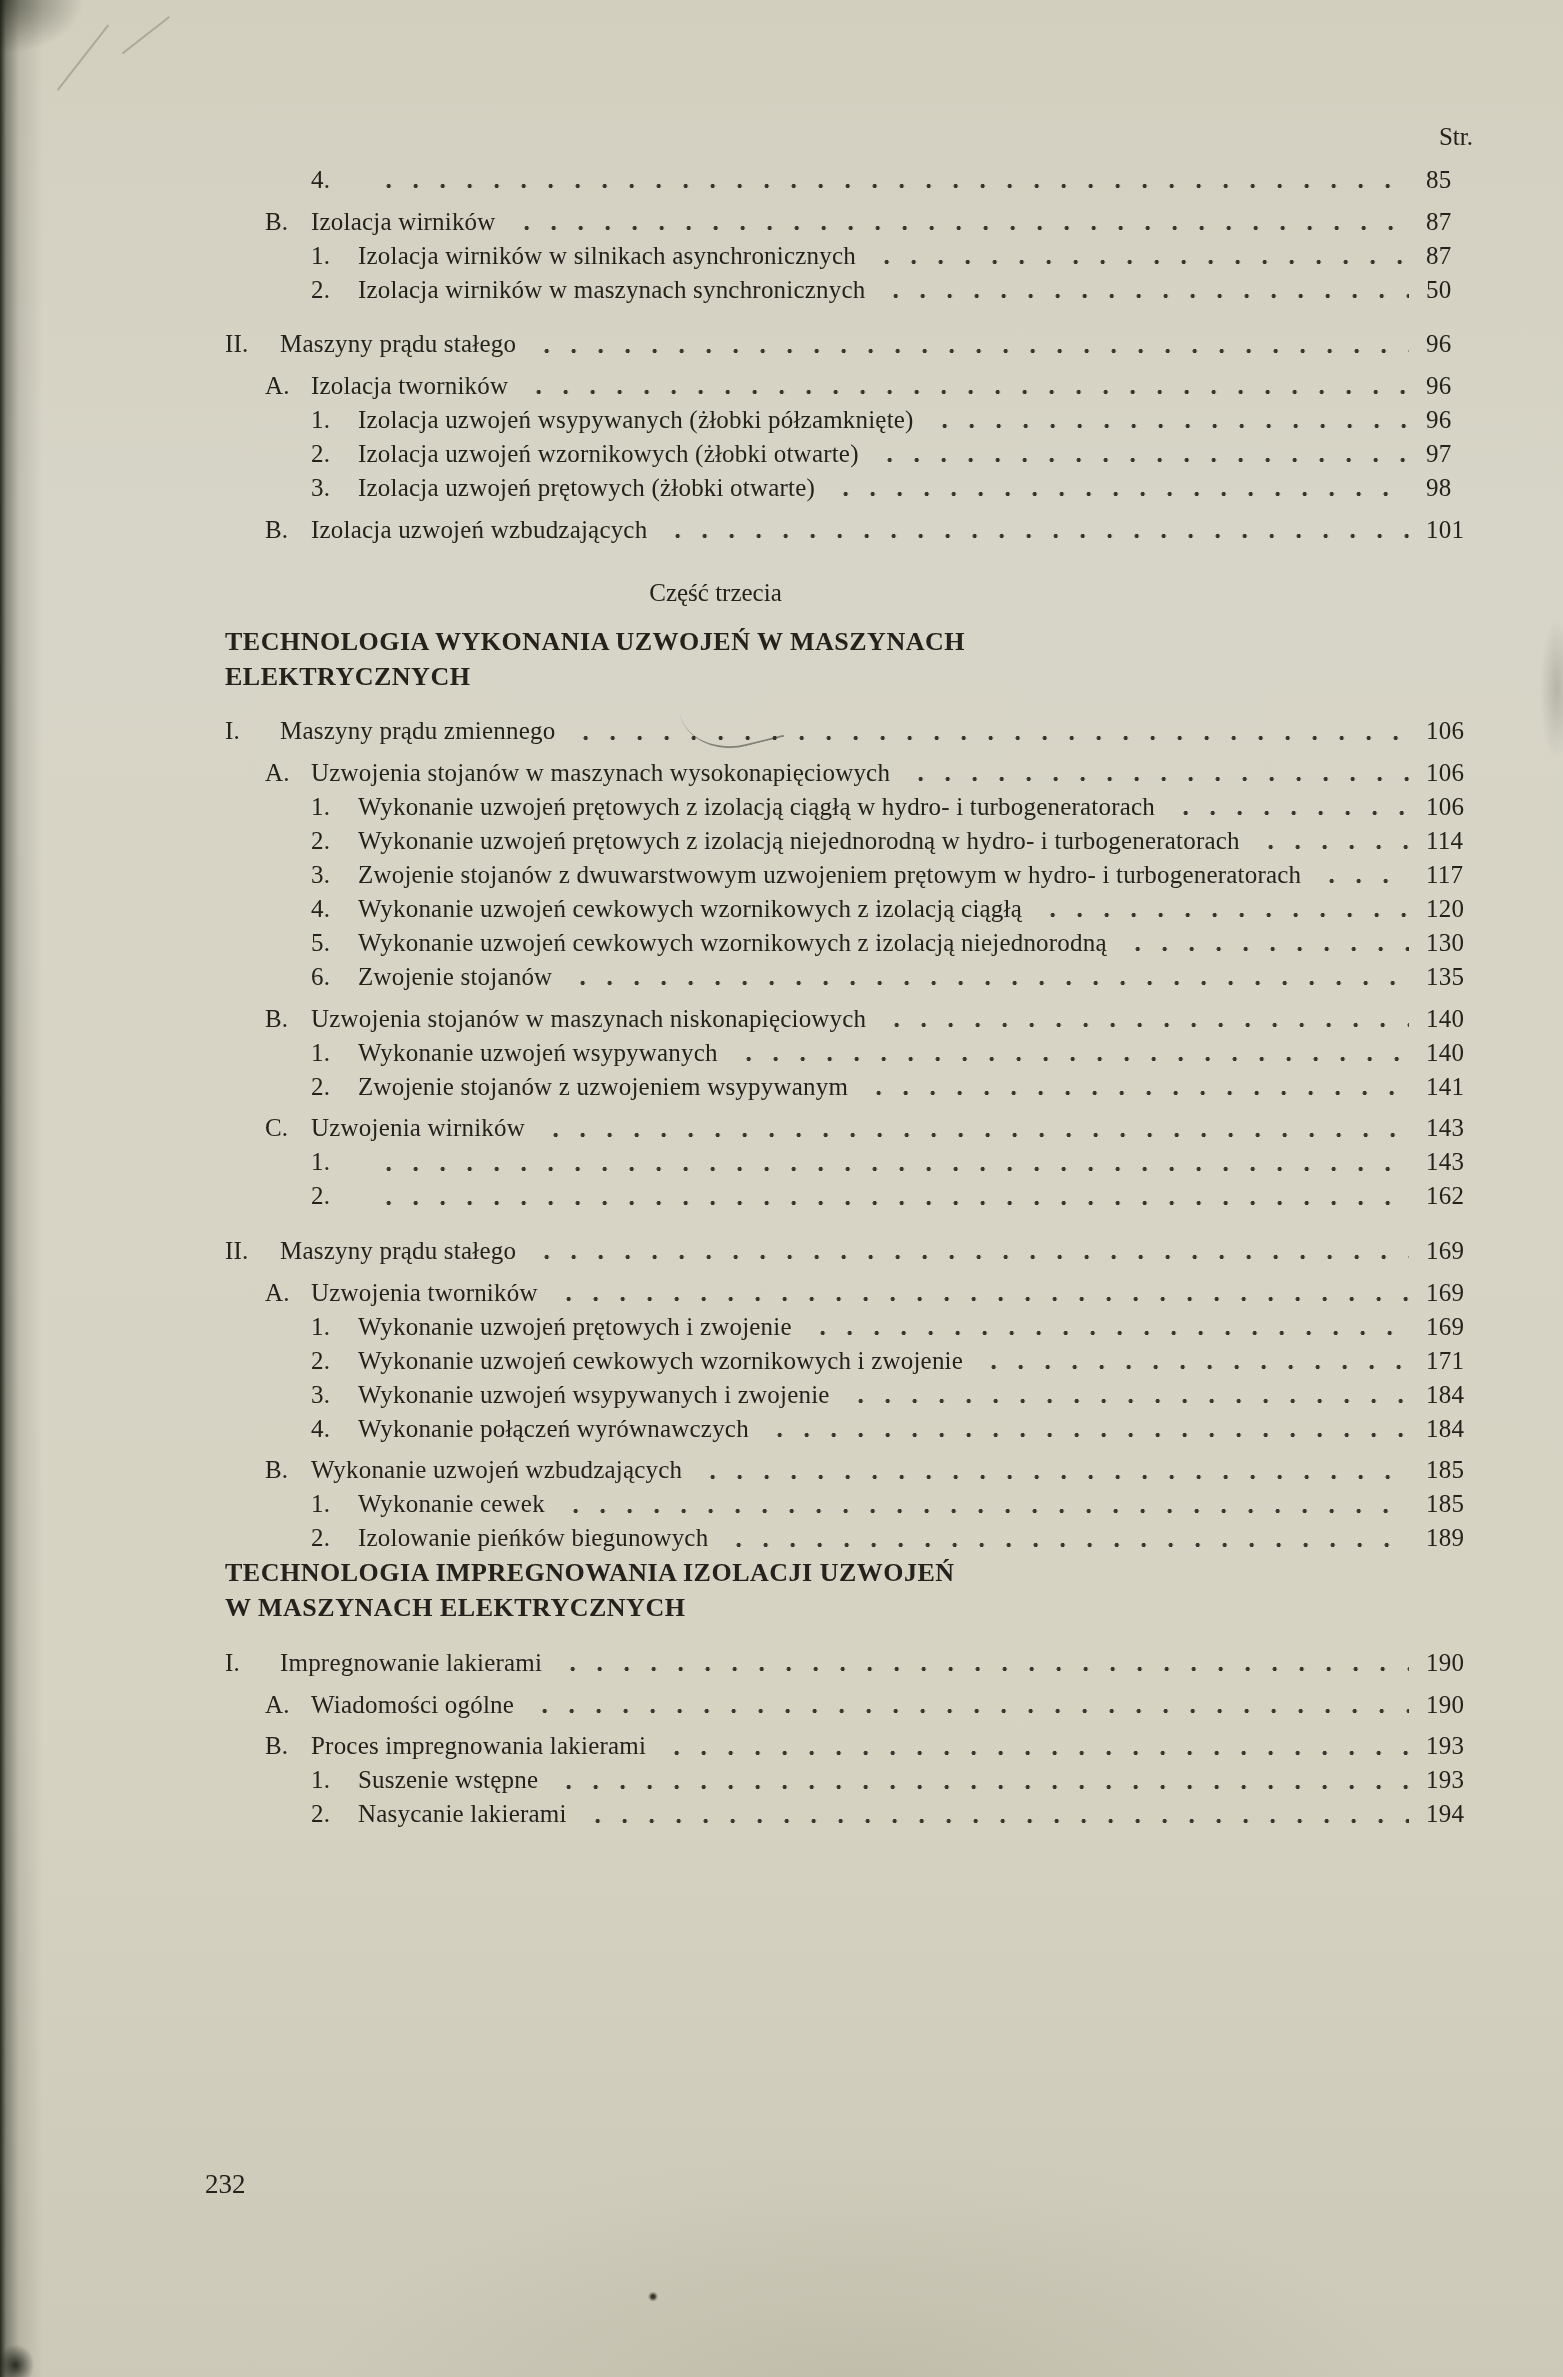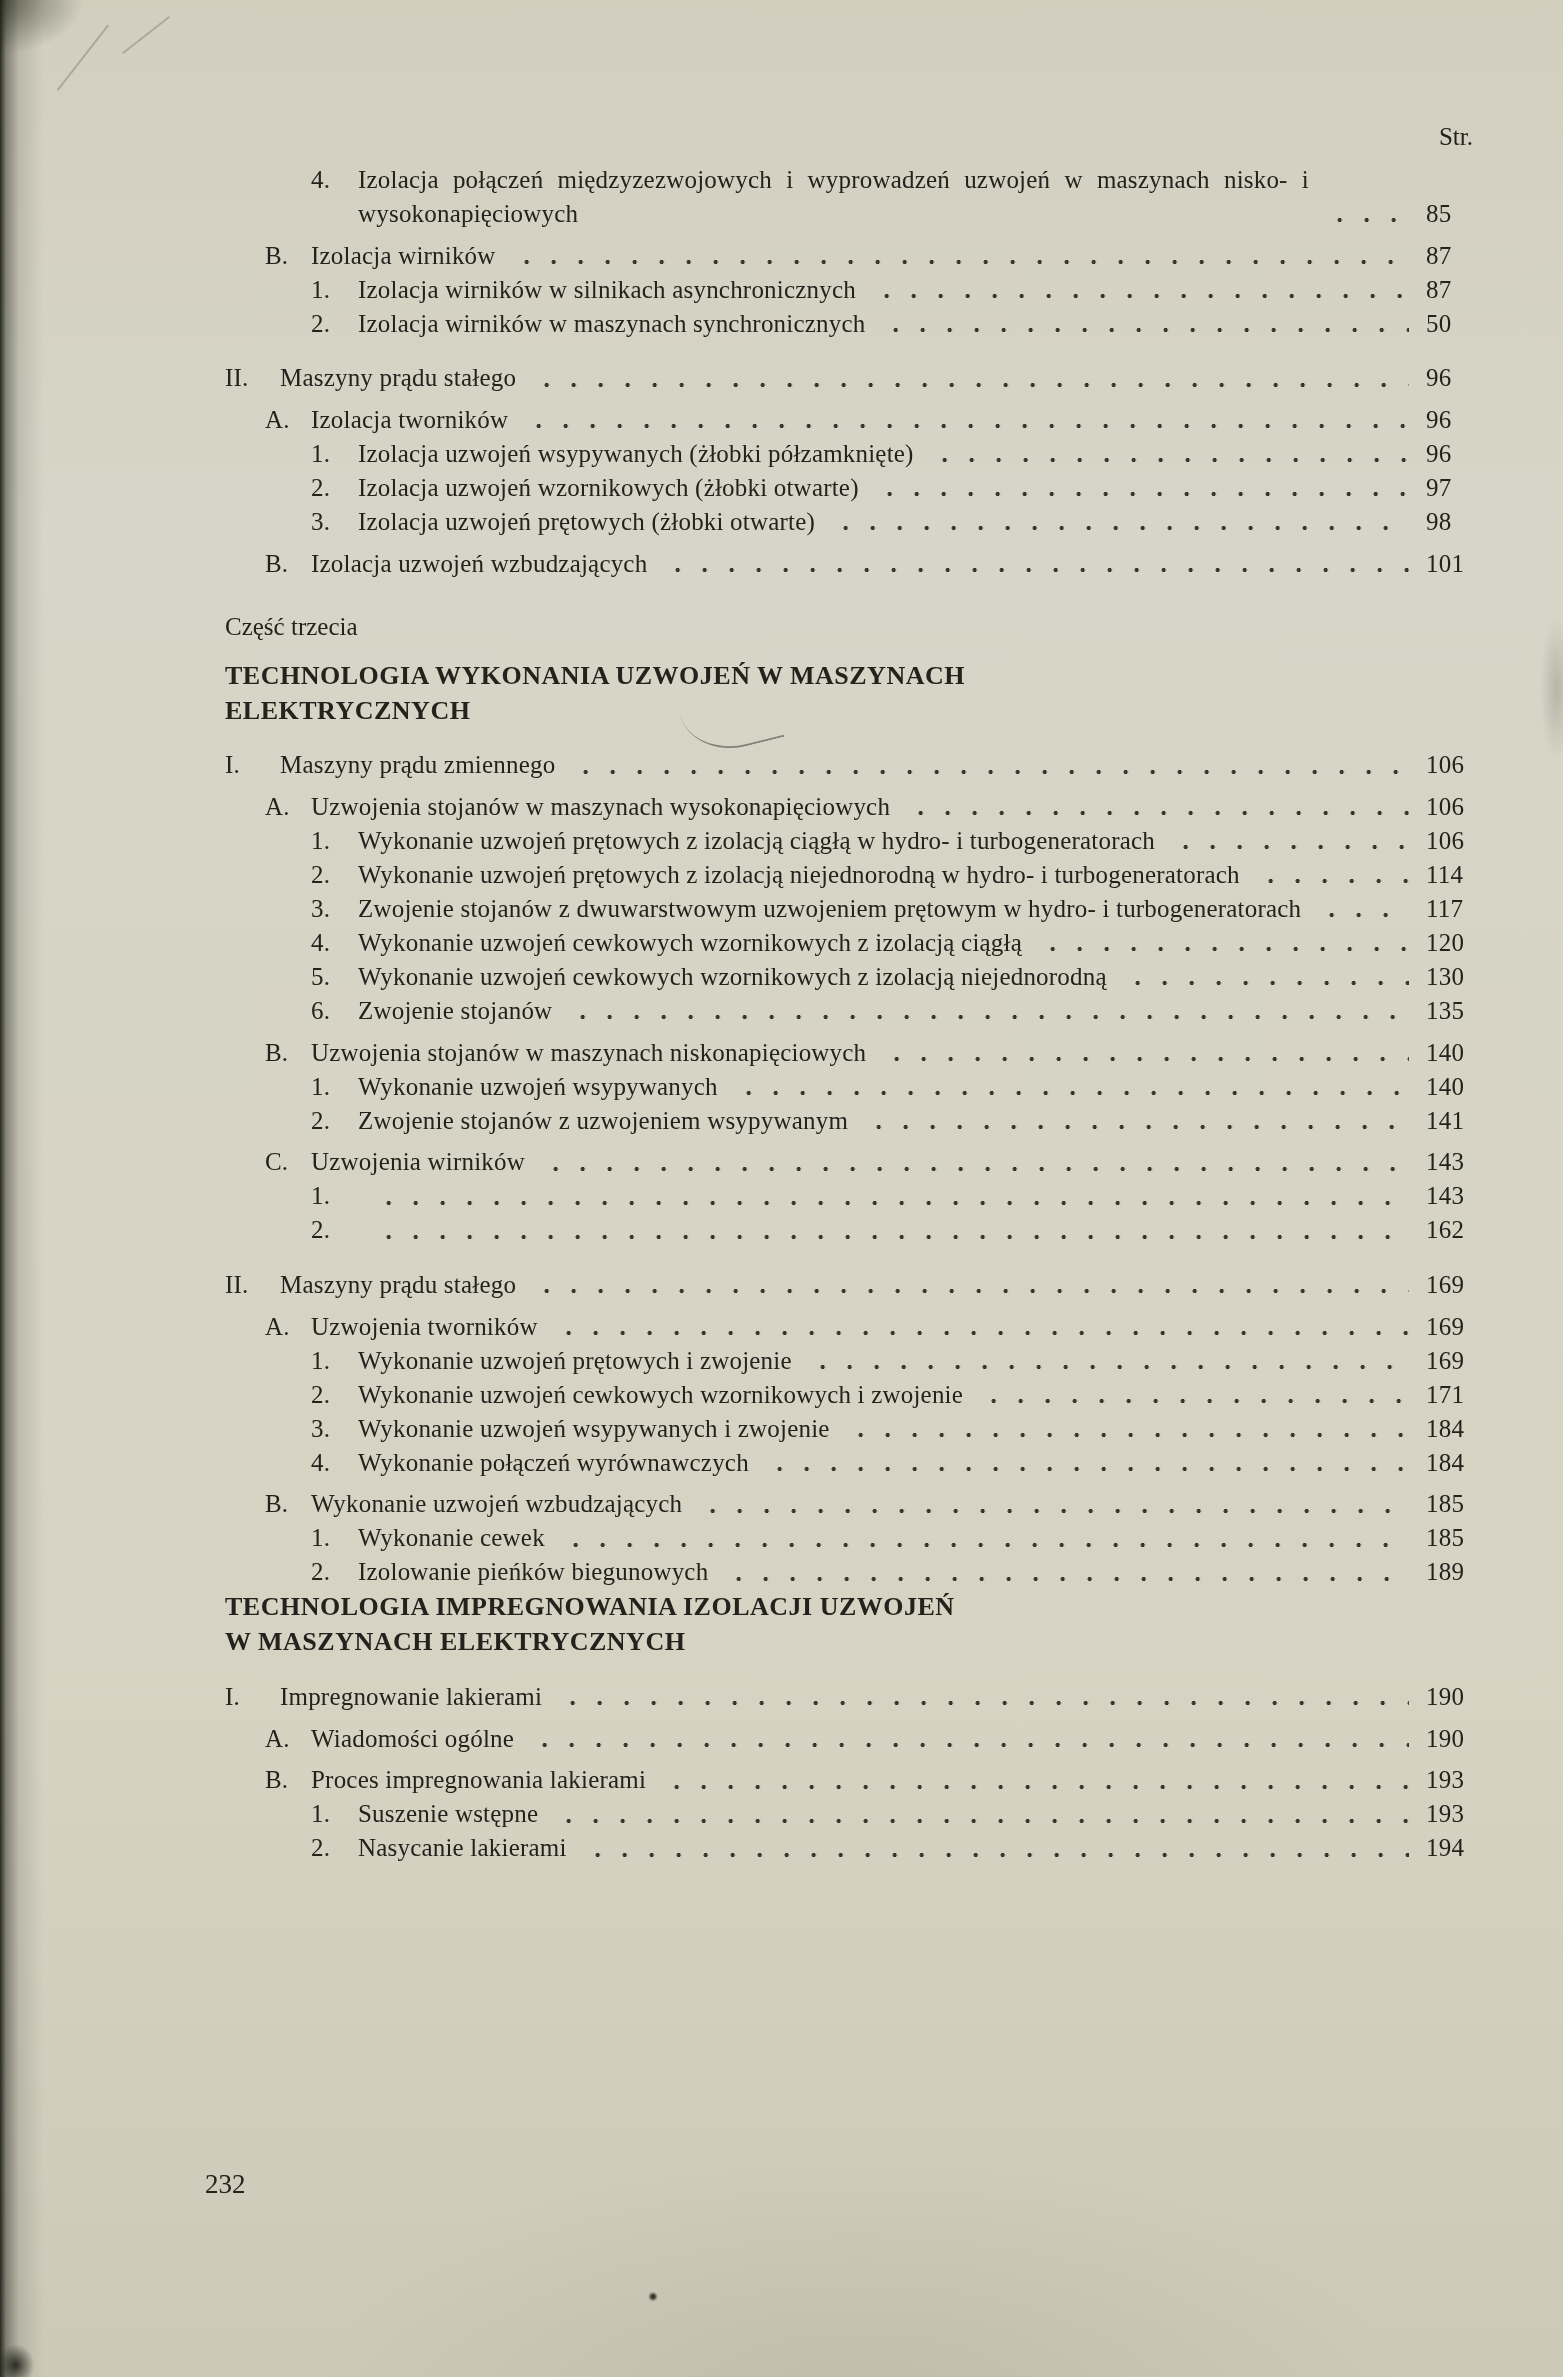--- a/index.html
+++ b/index.html
@@ -95,20 +95,21 @@
   }
   .entry .page {
     flex:none;
     width:72px;
     text-align:left;
     align-self:flex-end;
   }
 
   .part-heading {
     width:981px;
+    text-align:center;
     font-size:25px;
     line-height:34px;
     margin-top:29px;
     margin-bottom:13.8px;
   }
   .main-title {
     width:981px;
     text-align:left;
     font-weight:bold;
     font-size:26px;
@@ -129,21 +130,20 @@
 <body>
 
 <div class="scratch s1"></div>
 <div class="scratch s2"></div>
 
 <div class="str-header">Str.</div>
 
 <div class="content">
     <div class="entry lvl-num">
       <span class="label">4.</span>
-      <span class="text">Izolacja połączeń międzyzezwojowych i wyprowadzeń uzwojeń w maszynach nisko- i wysokonapięciowych</span>
       <span class="dots"></span>
       <span class="page">85</span>
     </div>
     <div class="entry lvl-letter">
       <span class="label">B.</span>
       <span class="text">Izolacja wirników</span>
       <span class="dots"></span>
       <span class="page">87</span>
     </div>
     <div class="entry lvl-num">

